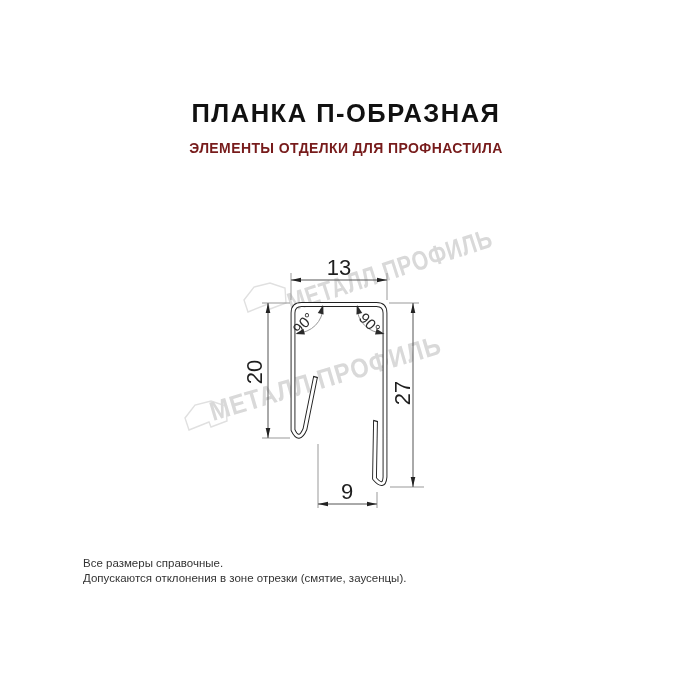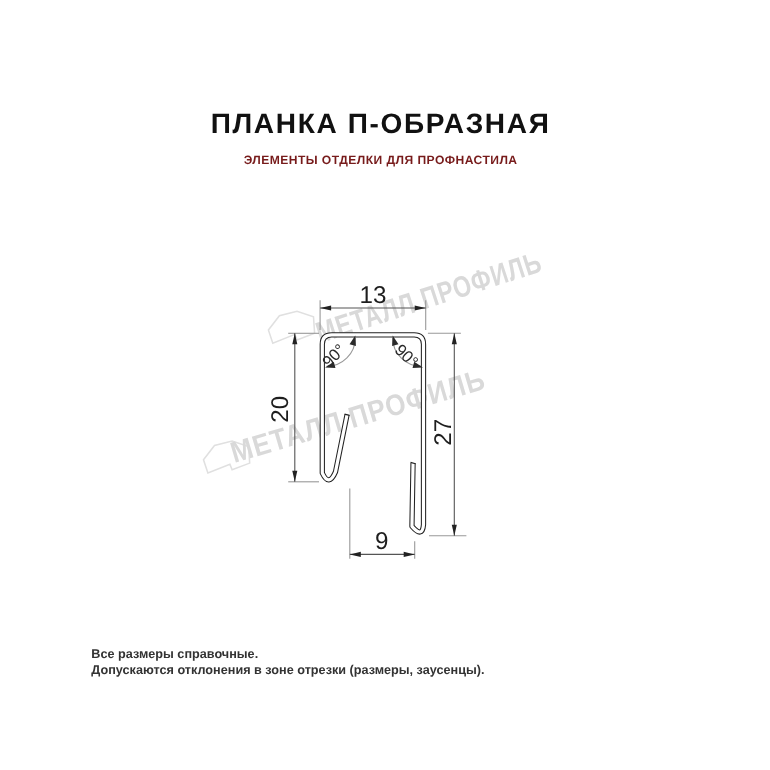--- a/index.html
+++ b/index.html
@@ -2,29 +2,29 @@
 <html><head>
 <meta charset="utf-8">
 <style>
   * { margin:0; padding:0; box-sizing:border-box; }
   html,body { width:700px; height:700px; background:#ffffff; overflow:hidden;
               font-family:"Liberation Sans", sans-serif; }
   .page { position:relative; width:700px; height:700px; background:#fff; }
   .header { position:absolute; top:100px; left:0; width:692px; text-align:center; }
   .title-line { font-size:25.5px; font-weight:bold; color:#111111;
                 letter-spacing:1.5px; line-height:27px; white-space:nowrap; }
-  .subtitle { margin-top:13px; font-size:11px; font-weight:bold; color:#771b1b;
+  .subtitle { margin-top:13px; font-size:14px; font-weight:bold; color:#771b1b;
               letter-spacing:0.4px; white-space:nowrap; }
   svg.drawing { position:absolute; left:0; top:0; }
   svg text { font-family:"Liberation Sans", sans-serif; }
   .dim-num { font-size:22px; fill:#1e1e1e; }
   .ang-num { font-size:15px; fill:#2a2a2a; }
   .wm-text { font-size:27px; font-weight:bold; fill:#d9d9d9; letter-spacing:1px; }
-  .footer { position:absolute; left:83px; top:588px; font-size:11.5px;
-            color:#333333; line-height:15px;font-weight:bold; }
+  .footer { position:absolute; left:83px; top:556px; font-size:11.5px;
+            color:#333333; line-height:15px; }
 </style>
 </head>
 <body>
 
 <div class="page">
 
   <div class="header">
     <div class="title-line">ПЛАНКА П-ОБРАЗНАЯ</div>
     <div class="subtitle">ЭЛЕМЕНТЫ ОТДЕЛКИ ДЛЯ ПРОФНАСТИЛА</div>
   </div>
@@ -99,16 +99,16 @@
       <line x1="377" y1="492" x2="377" y2="508" stroke="#999999" stroke-width="1"></line>
       <line x1="318" y1="504" x2="377" y2="504" stroke="#555555" stroke-width="1"></line>
       <polygon points="318,504 328,501.7 328,506.3" fill="#222222"></polygon>
       <polygon points="377,504 367,501.7 367,506.3" fill="#222222"></polygon>
       <text class="dim-num" x="347" y="499" text-anchor="middle">9</text>
     </g>
   </svg>
 
   <div class="footer">
     <div>Все размеры справочные.</div>
-    <div>Допускаются отклонения в зоне отрезки (размеры, заусенцы).</div>
+    <div>Допускаются отклонения в зоне отрезки (смятие, заусенцы).</div>
   </div>
 
 </div>
 
 </body></html>

